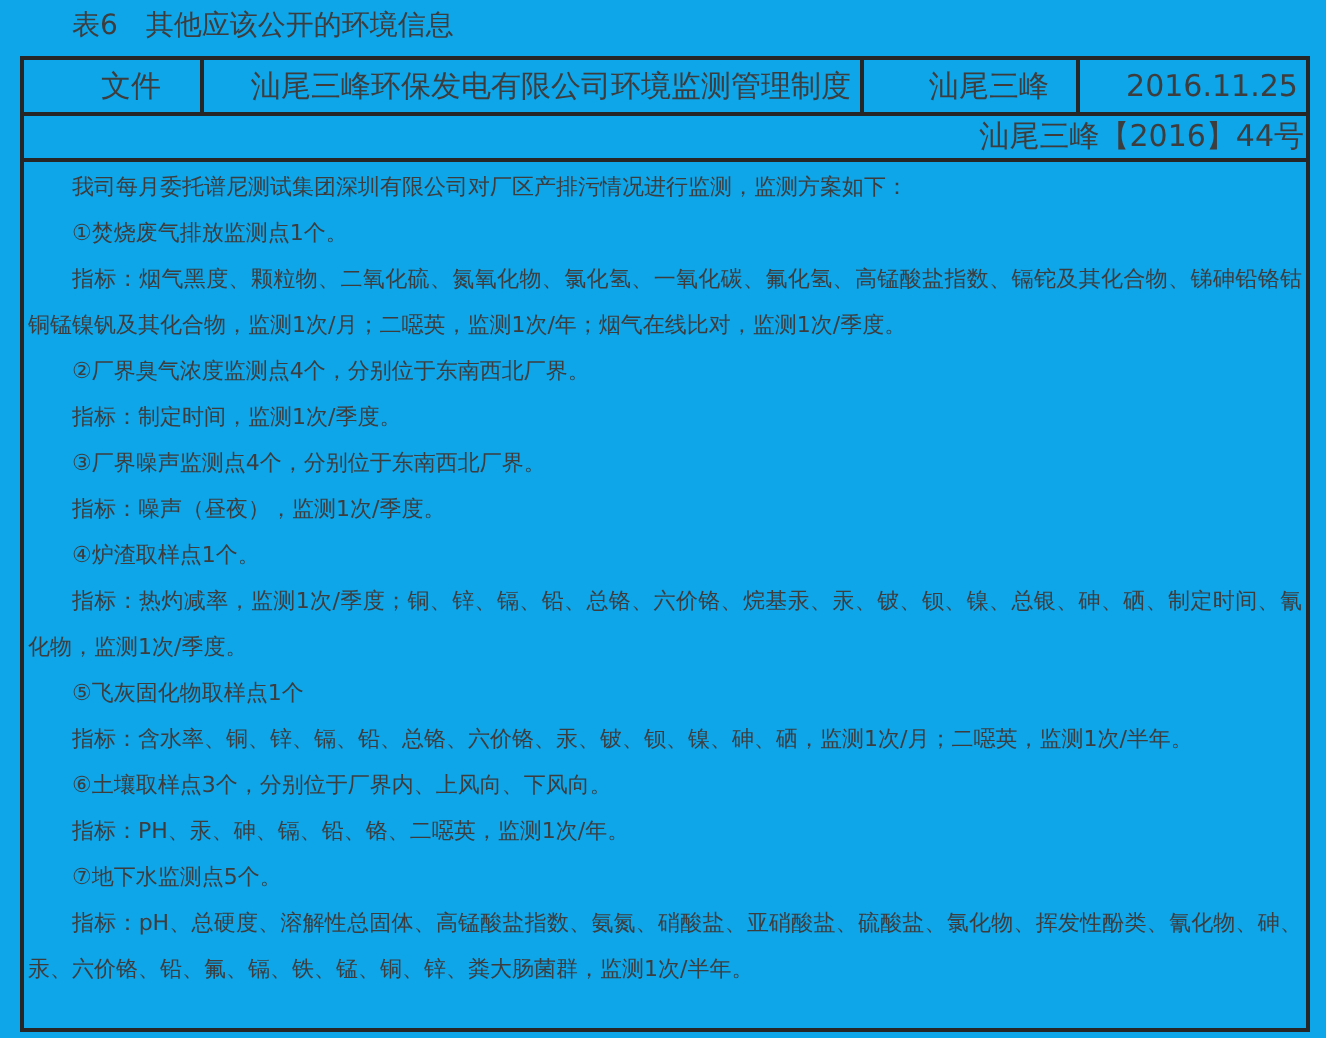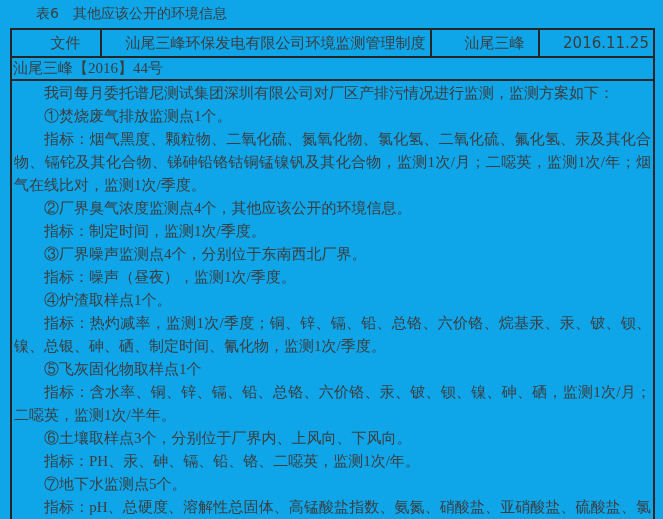--- a/index.html
+++ b/index.html
@@ -37,38 +37,36 @@
   }
   td.hdr-cell {
     height: 24px;
     text-align: center;
     vertical-align: middle;
     white-space: nowrap;
     padding-left: 20px;
   }
   td.docnum-cell {
     height: 18px;
-    text-align: left;
+    text-align: right;
     vertical-align: middle;
-    font-family: Liberation Serif, serif;
   }
   td.body-cell {
     height: 431px;
     padding: 1px 2px;
     vertical-align: top;
   }
   p.body-par {
     margin: 0;
     text-indent: 2em;
     line-height: 23px;
     text-align: justify;
-    font-size: 15px;
+    font-size: 11px;
     color: #3d3d3d;
     word-break: break-all;
-    font-family: Liberation Serif, serif;
   }
 </style>
 </head>
 <body>
 
 <div class="page">
 
   <div class="page-title">表6　其他应该公开的环境信息</div>
 
   <table class="info-table">
@@ -85,22 +83,22 @@
         <td class="hdr-cell">汕尾三峰</td>
         <td class="hdr-cell">2016.11.25</td>
       </tr>
       <tr>
         <td class="docnum-cell" colspan="4">汕尾三峰【2016】44号</td>
       </tr>
       <tr>
         <td class="body-cell" colspan="4">
             <p class="body-par">我司每月委托谱尼测试集团深圳有限公司对厂区产排污情况进行监测，监测方案如下：</p>
             <p class="body-par">①焚烧废气排放监测点1个。</p>
-            <p class="body-par">指标：烟气黑度、颗粒物、二氧化硫、氮氧化物、氯化氢、二氧化硫、氟化氢、汞及其化合物、镉铊及其化合物、锑砷铅铬钴铜锰镍钒及其化合物，监测1次/月；二噁英，监测1次/年；烟气在线比对，监测1次/季度。</p>
-            <p class="body-par">②厂界臭气浓度监测点4个，其他应该公开的环境信息。</p>
+            <p class="body-par">指标：烟气黑度、颗粒物、二氧化硫、氮氧化物、氯化氢、一氧化碳、氟化氢、高锰酸盐指数、镉铊及其化合物、锑砷铅铬钴铜锰镍钒及其化合物，监测1次/月；二噁英，监测1次/年；烟气在线比对，监测1次/季度。</p>
+            <p class="body-par">②厂界臭气浓度监测点4个，分别位于东南西北厂界。</p>
             <p class="body-par">指标：制定时间，监测1次/季度。</p>
             <p class="body-par">③厂界噪声监测点4个，分别位于东南西北厂界。</p>
             <p class="body-par">指标：噪声（昼夜），监测1次/季度。</p>
             <p class="body-par">④炉渣取样点1个。</p>
             <p class="body-par">指标：热灼减率，监测1次/季度；铜、锌、镉、铅、总铬、六价铬、烷基汞、汞、铍、钡、镍、总银、砷、硒、制定时间、氰化物，监测1次/季度。</p>
             <p class="body-par">⑤飞灰固化物取样点1个</p>
             <p class="body-par">指标：含水率、铜、锌、镉、铅、总铬、六价铬、汞、铍、钡、镍、砷、硒，监测1次/月；二噁英，监测1次/半年。</p>
             <p class="body-par">⑥土壤取样点3个，分别位于厂界内、上风向、下风向。</p>
             <p class="body-par">指标：PH、汞、砷、镉、铅、铬、二噁英，监测1次/年。</p>
             <p class="body-par">⑦地下水监测点5个。</p>

